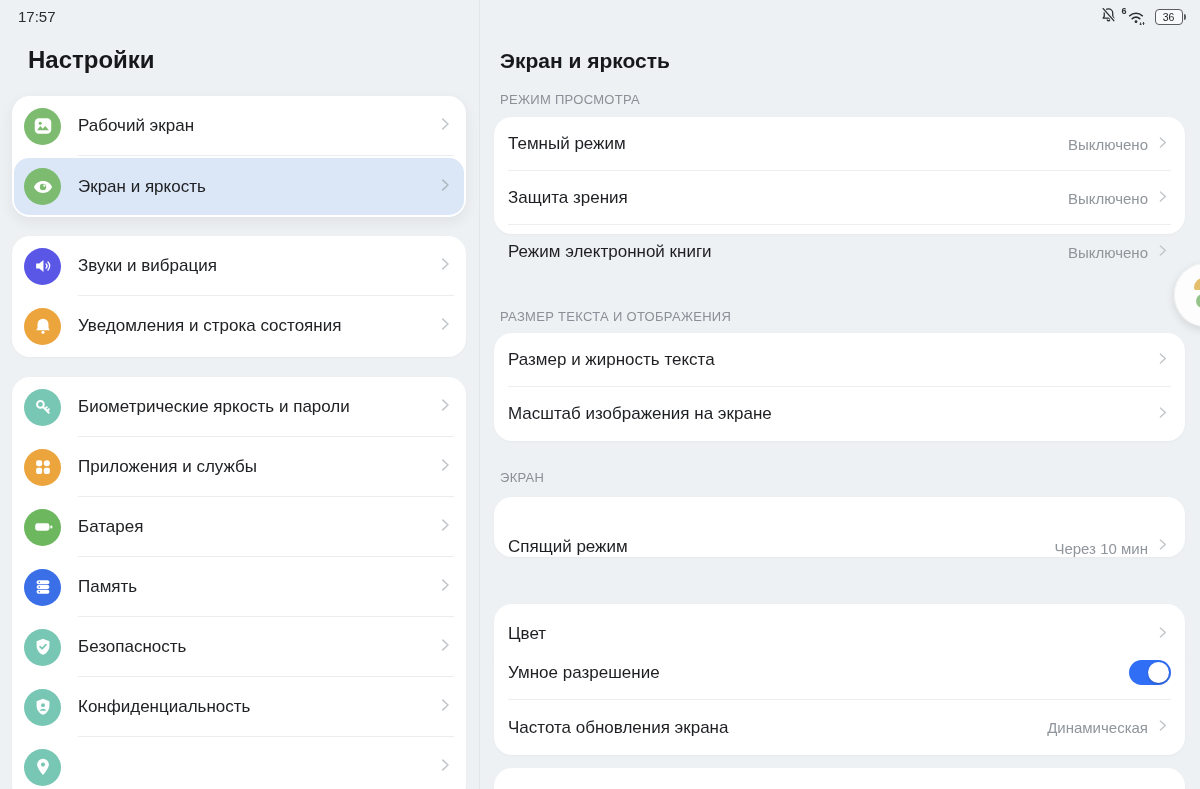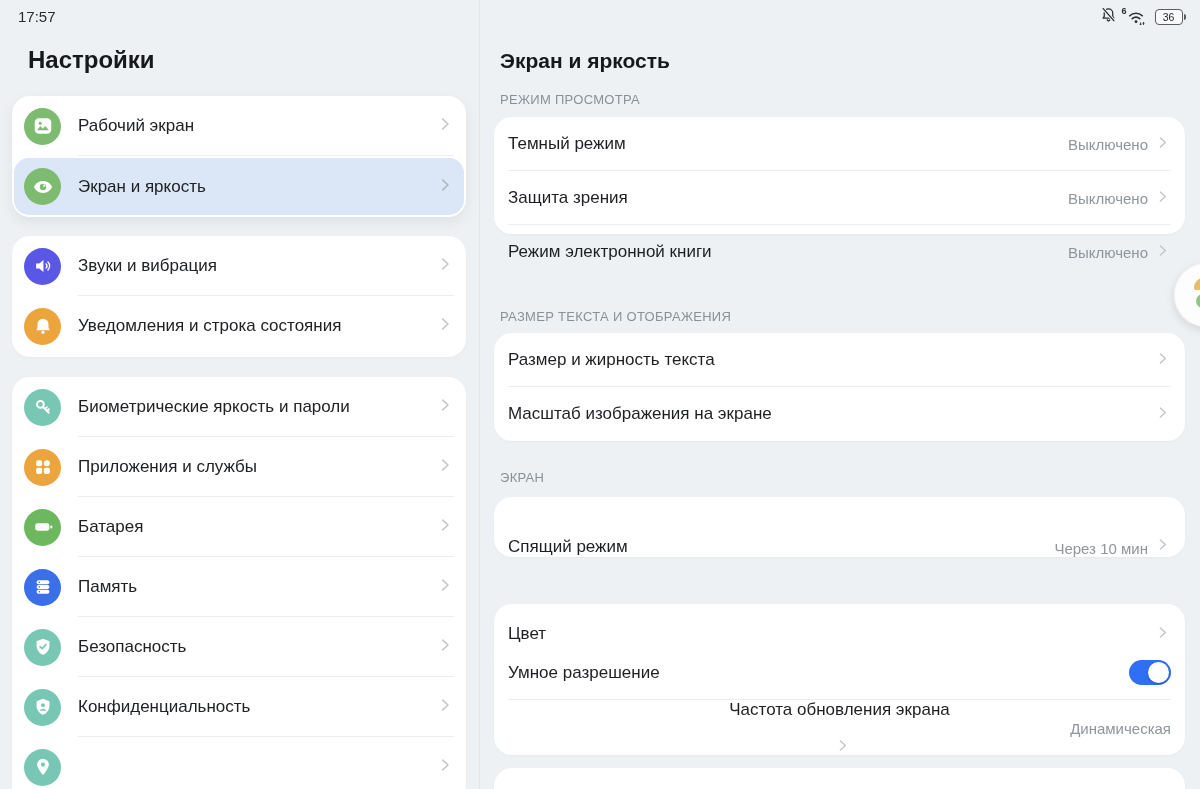--- a/index.html
+++ b/index.html
@@ -374,21 +374,21 @@
   </div>
 
   <div class="card ccard" style="top:645px;height:110px;">
     <div class="crow" style="height:55px;">
       <span class="clabel">Умное разрешение</span>
       <span class="toggle" style="background-color: rgb(47, 110, 245); color: rgb(47, 110, 245);">
         <span class="knob"></span>
       </span>
       <span class="cdivider"></span>
     </div>
-    <div class="crow" style="height:55px;flex-direction:column;">
+    <div class="crow" style="height:55px;">
       <span class="clabel">Частота обновления экрана</span>
       <span class="cvalue">Динамическая</span>
       <span class="chev">
         <svg width="17" height="17" viewBox="0 0 24 24">
             <path d="M9 5.5l7 6.5-7 6.5" fill="none" stroke="#c2c6ca" stroke-width="2" stroke-linecap="round" stroke-linejoin="round"></path>
           </svg>
       </span>
     </div>
   </div>
 

